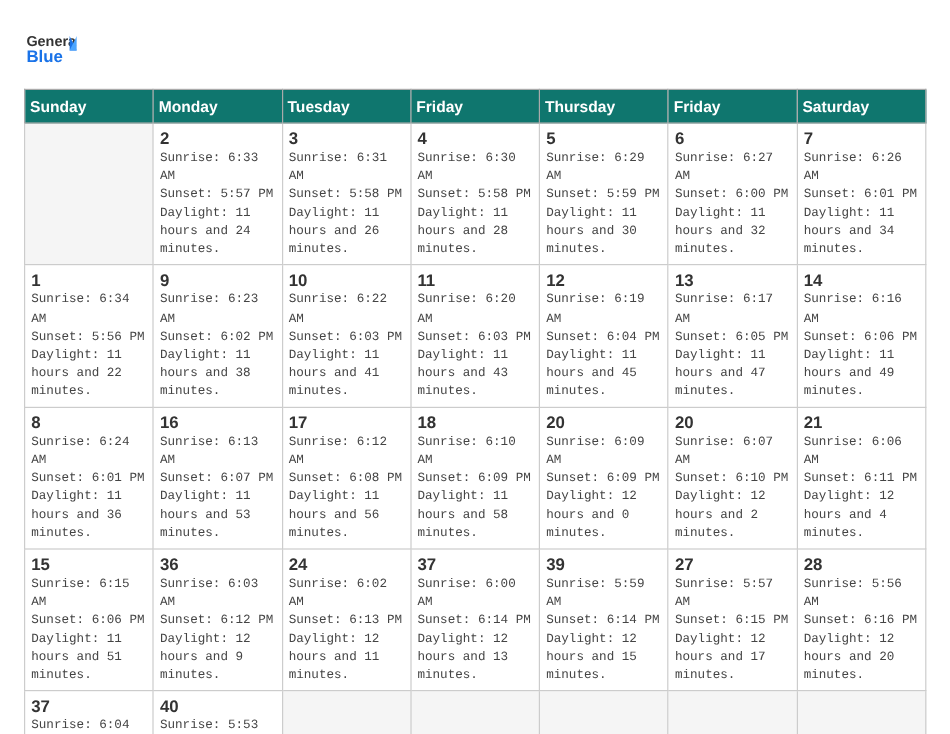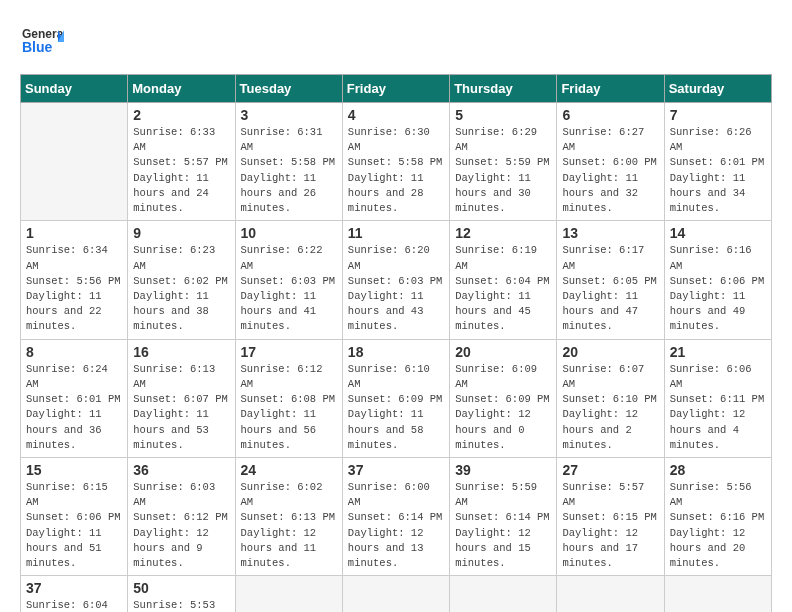--- a/index.html
+++ b/index.html
@@ -230,21 +230,21 @@
           <span class="day-num">28</span>
           <div class="day-info">Sunrise: 5:56 AM<br>Sunset: 6:16 PM<br>Daylight: 12 hours and 20 minutes.</div>
         </td>
       </tr>
       <tr class="week-row">
         <td>
           <span class="day-num">37</span>
           <div class="day-info">Sunrise: 6:04 AM<br>Sunset: 6:11 PM<br>Daylight: 12 hours and 6 minutes.</div>
         </td>
         <td>
-          <span class="day-num">50</span>
+          <span class="day-num">40</span>
           <div class="day-info">Sunrise: 5:53 AM<br>Sunset: 6:17 PM<br>Daylight: 12 hours and 24 minutes.</div>
         </td>
         <td class="empty"></td>
         <td class="empty"></td>
         <td class="empty"></td>
         <td class="empty"></td>
         <td class="empty"></td>
       </tr>
       <tr class="week-row">
         <td>

